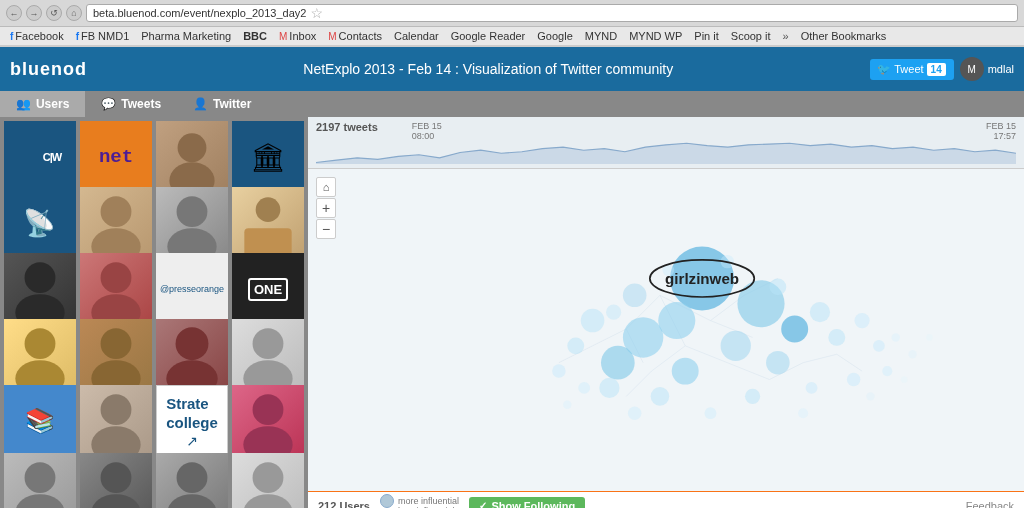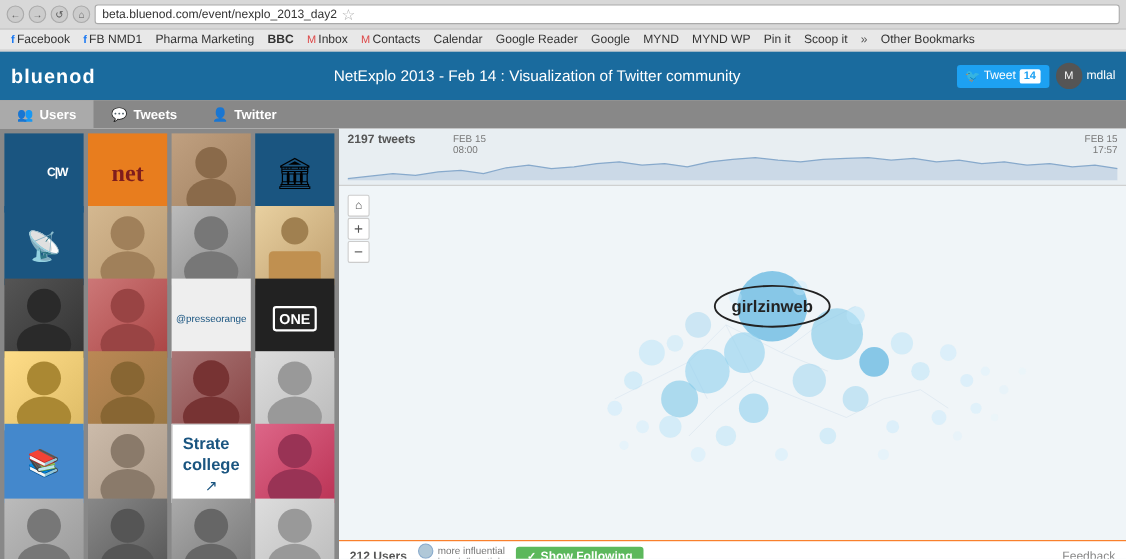--- a/index.html
+++ b/index.html
@@ -164,21 +164,21 @@
 </div>
 
 <div class="main-layout">
 
   <div class="left-panel">
 
     <div class="avatar-cell" style="background:#1a5580; color:#fff; font-size:16px; font-weight:900; letter-spacing:-1px; display:flex; align-items:center; justify-content:center;">
       <span style="font-size:11px; font-weight:900; color:#fff;padding-left:24px;">C|W</span>
     </div>
     <div class="avatar-cell" style="background:#e87d1e; display:flex; align-items:center; justify-content:center;">
-      <span style="font-size:22px; font-weight:900; color:#7f1d1d; font-family:Liberation Serif, serif;">net</span>
+      <span style="font-size:19px; font-weight:900; color:#4c1d95; font-family:Liberation Mono, monospace;">net</span>
     </div>
     <div class="avatar-cell" style="background: linear-gradient(135deg, #c0a080, #a08060);">
       <svg viewBox="0 0 70 70">
           <circle cx="35" cy="26" r="14" fill="#8a6a4a"></circle>
           <ellipse cx="35" cy="58" rx="22" ry="18" fill="#8a6a4a"></ellipse>
         </svg>
     </div>
     <div class="avatar-cell" style="background:#1a5580; display:flex; align-items:center; justify-content:center;">
       <span style="font-size:28px;">🏛</span>
     </div>

